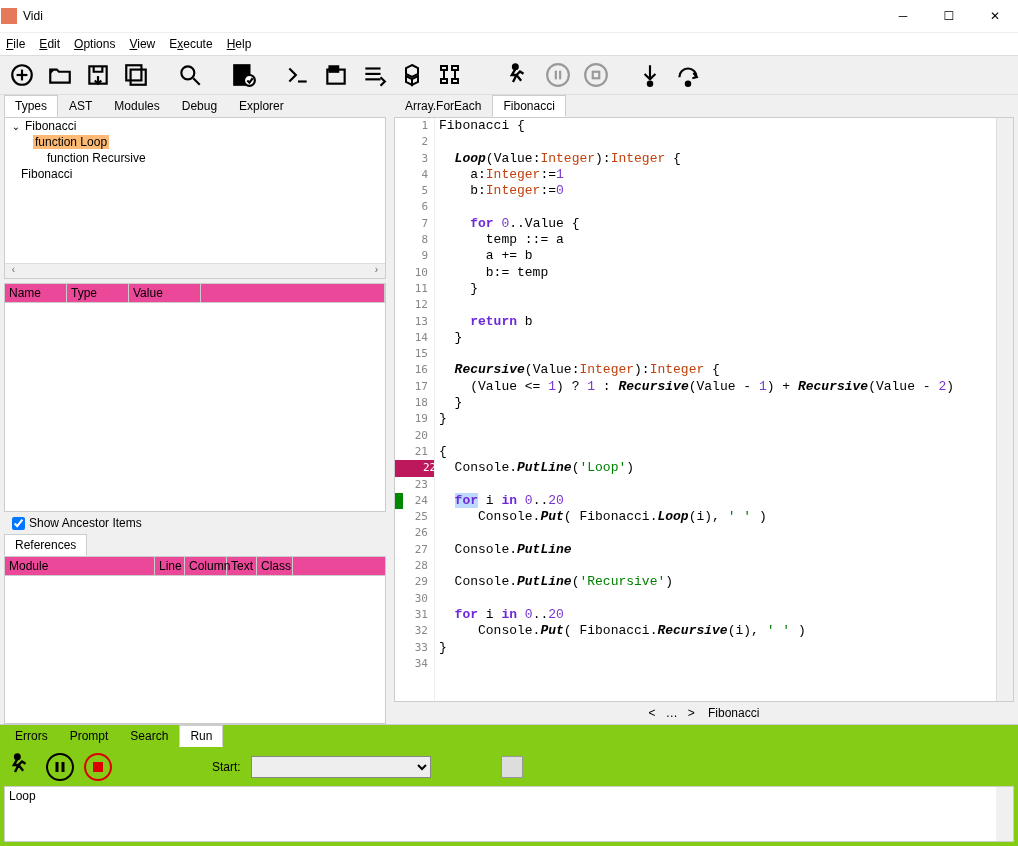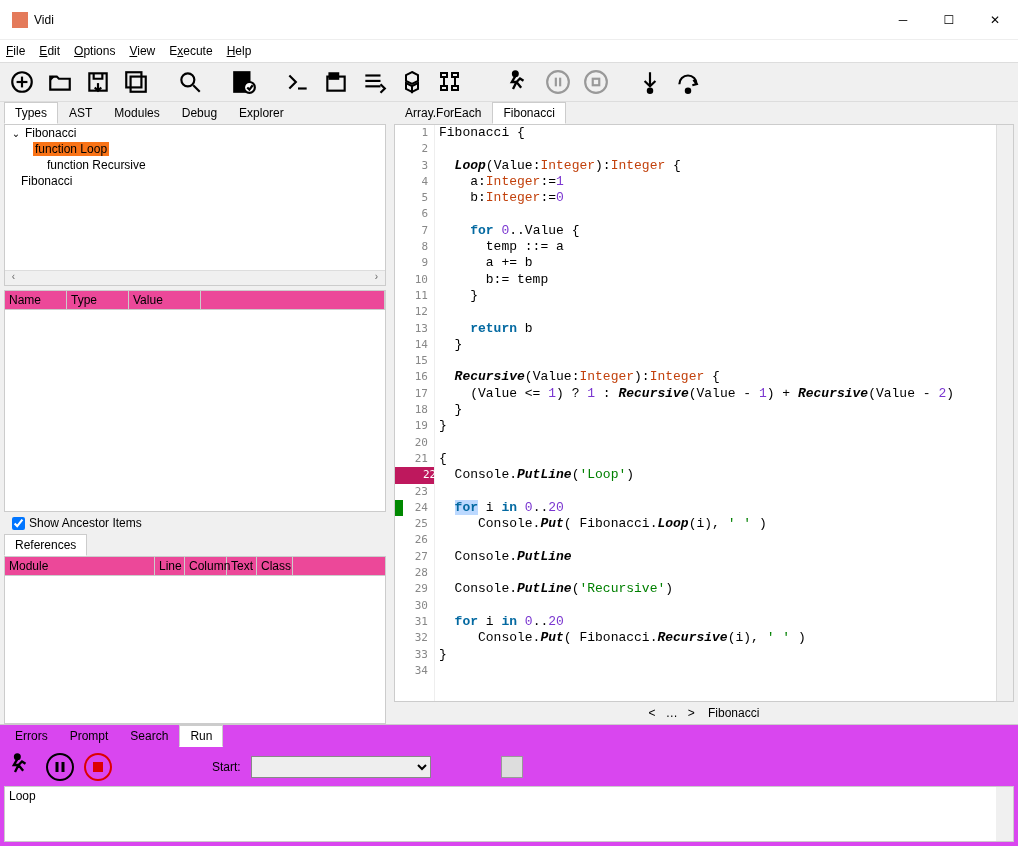--- a/index.html
+++ b/index.html
@@ -1,17 +1,17 @@
 <!DOCTYPE html>
 <html><head>
 <meta charset="utf-8">
 <style>
 * { box-sizing: border-box; margin: 0; padding: 0; }
 body { font-family: "Segoe UI", Tahoma, sans-serif; font-size: 12px; background: #fff; color: #000; width: 1018px; height: 846px; overflow: hidden; display: flex; flex-direction: column; }
-.titlebar { height: 40px; display: flex; align-items: center; padding-left: 12px; border-bottom: 1px solid #eee; }
+.titlebar { height: 33px; display: flex; align-items: center; padding-left: 1px; border-bottom: 1px solid #eee; }
 .titlebar .logo { width: 16px; height: 16px; background: #e47a5a; margin-right: 6px; }
 .titlebar .title { flex: 1; font-size: 12px; }
 .titlebar .winbtns { display: flex; }
 .titlebar .winbtn { width: 46px; height: 30px; display: flex; align-items: center; justify-content: center; font-family: sans-serif; }
 .menubar { height: 22px; display: flex; align-items: center; padding-left: 6px; gap: 14px; font-size: 12px; }
 .menubar span u { text-decoration: underline; }
 .toolbar { height: 40px; background: #f0f0f0; border-top: 1px solid #ddd; border-bottom: 1px solid #ddd; display: flex; align-items: center; padding-left: 6px; gap: 6px; }
 .toolbar .tbtn, .toolbar .tbtn-dis { width: 32px; height: 32px; display: flex; align-items: center; justify-content: center; }
 .toolbar .tgap { width: 10px; }
 .toolbar svg { stroke: #000; fill: none; stroke-width: 2; }
@@ -19,44 +19,44 @@
 .main { flex: 1; display: flex; background: #f0f0f0; overflow: hidden; }
 .leftpanel { width: 390px; display: flex; flex-direction: column; padding: 0 4px; }
 .tabs { display: flex; }
 .tab, .tab-active { padding: 3px 10px; font-size: 12px; border: 1px solid transparent; }
 .tab-active { background: #fff; border: 1px solid #ccc; border-bottom: 1px solid #fff; }
 .panebox { background: #fff; border: 1px solid #ccc; flex: 1; overflow: hidden; position: relative; }
 .tree { height: 145px; overflow: auto; }
 .treerow { padding: 1px 4px; display: flex; align-items: center; }
 .treerow .tog { width: 14px; display: inline-block; text-align: center; font-size: 10px; }
 .treerow .cap { padding: 0 2px; }
-.treerow.sel .cap { background: #f97316; }
+.treerow.sel .cap { background: #fdba74; }
 .hscroll { height: 17px; background: #f0f0f0; border-top: 1px solid #ddd; display: flex; justify-content: space-between; font-size: 10px; color: #666; }
 .hscroll span { width: 17px; text-align: center; }
 .gridhdr { display: flex; background: #ec4899; border-bottom: 1px solid #ccc; }
 .gridhdr div { border-right: 1px solid #ccc; padding: 2px 4px; font-size: 12px; }
 .chk-row { padding: 4px; background: #f0f0f0; display: flex; align-items: center; gap: 4px; }
 .chk-row input { margin-left: 4px; }
 .refs-body { height: 150px; }
 .rightpanel { flex: 1; display: flex; flex-direction: column; padding: 0 4px; overflow: hidden; }
 .editor-wrap { flex: 1; display: flex; border: 1px solid #ccc; background: #fff; overflow: hidden; }
 .gutter { width: 40px; background: #fff; border-right: 1px solid #eee; }
 .gutline { height: 16.3px; font-size: 11px; font-family: Consolas, monospace; color: #888; text-align: right; padding-right: 6px; line-height: 16.3px; }
 .gutline.red { background: #be185d; color: #fff; padding-left: 28px; }
 .gutline.green { border-left: 8px solid #080; }
 .code { flex: 1; font-family: Consolas, "Courier New", monospace; font-size: 13px; line-height: 16.3px; white-space: pre; padding-left: 4px; }
-.code .kw { color: #0369a1; font-weight: bold; }
+.code .kw { color: #6d28d9; font-weight: bold; }
 .code .ty { color: #c2410c; }
 .code .nm { color: #7a36d0; }
 .code .st { color: #008000; }
 .code .fn { font-style: italic; font-weight: bold; }
 .code .hl { background: #bcd9ff; }
 .vsbar { width: 17px; background: #f0f0f0; border-left: 1px solid #ddd; }
 .breadcrumb { text-align: center; font-size: 12px; padding: 4px; }
-.bottom { border-top: 1px solid #ccc; background: #d946ef; }
+.bottom { border-top: 1px solid #ccc; background: #84cc16; }
 .runbar { display: flex; align-items: center; padding: 4px 8px; gap: 10px; }
 .runbar .circ { width: 28px; height: 28px; border: 2px solid #000; border-radius: 50%; display: flex; align-items: center; justify-content: center; }
 .runbar .circ.red { border-color: #d00; }
 .runbar select { width: 180px; height: 22px; border: 1px solid #888; background: #eee; }
 .runbar .sq { width: 22px; height: 22px; border: 1px solid #999; background: #ddd; }
 .output { height: 56px; background: #fff; border: 1px solid #ccc; margin: 0 4px 4px 4px; padding: 2px 4px; font-size: 12px; overflow: auto; position: relative; }
 .output .vs { position: absolute; right: 0; top: 0; bottom: 0; width: 17px; background: #f0f0f0; }
 </style>
 </head>
 <body>

